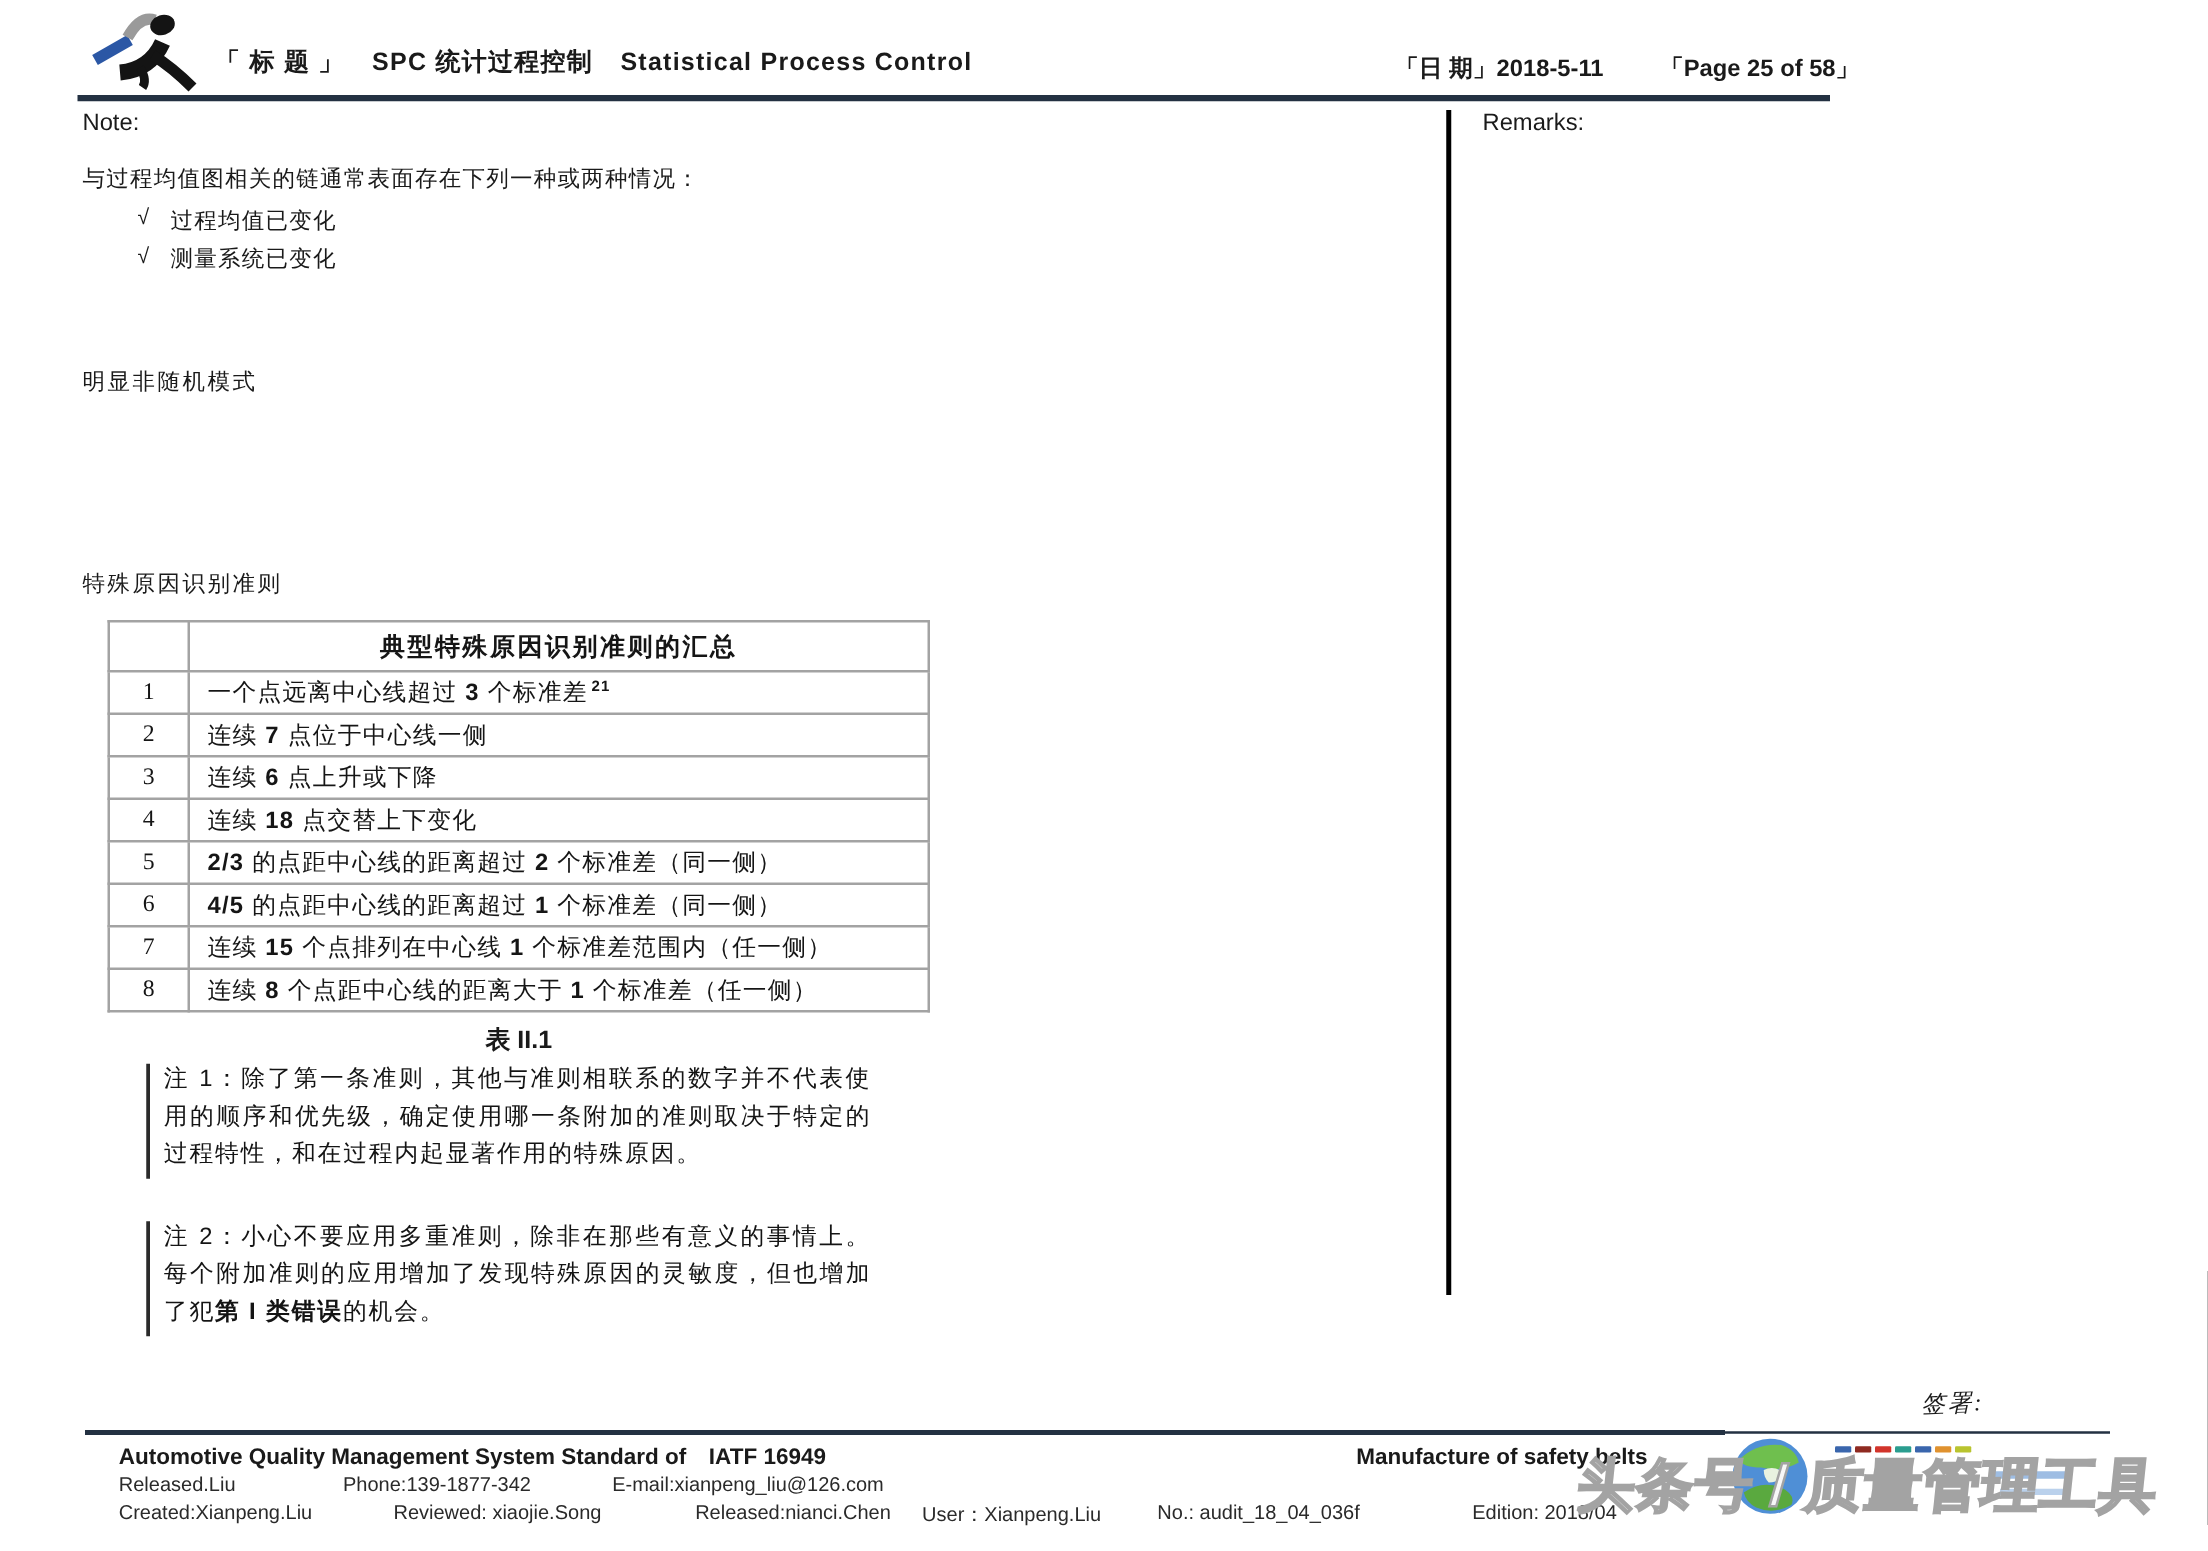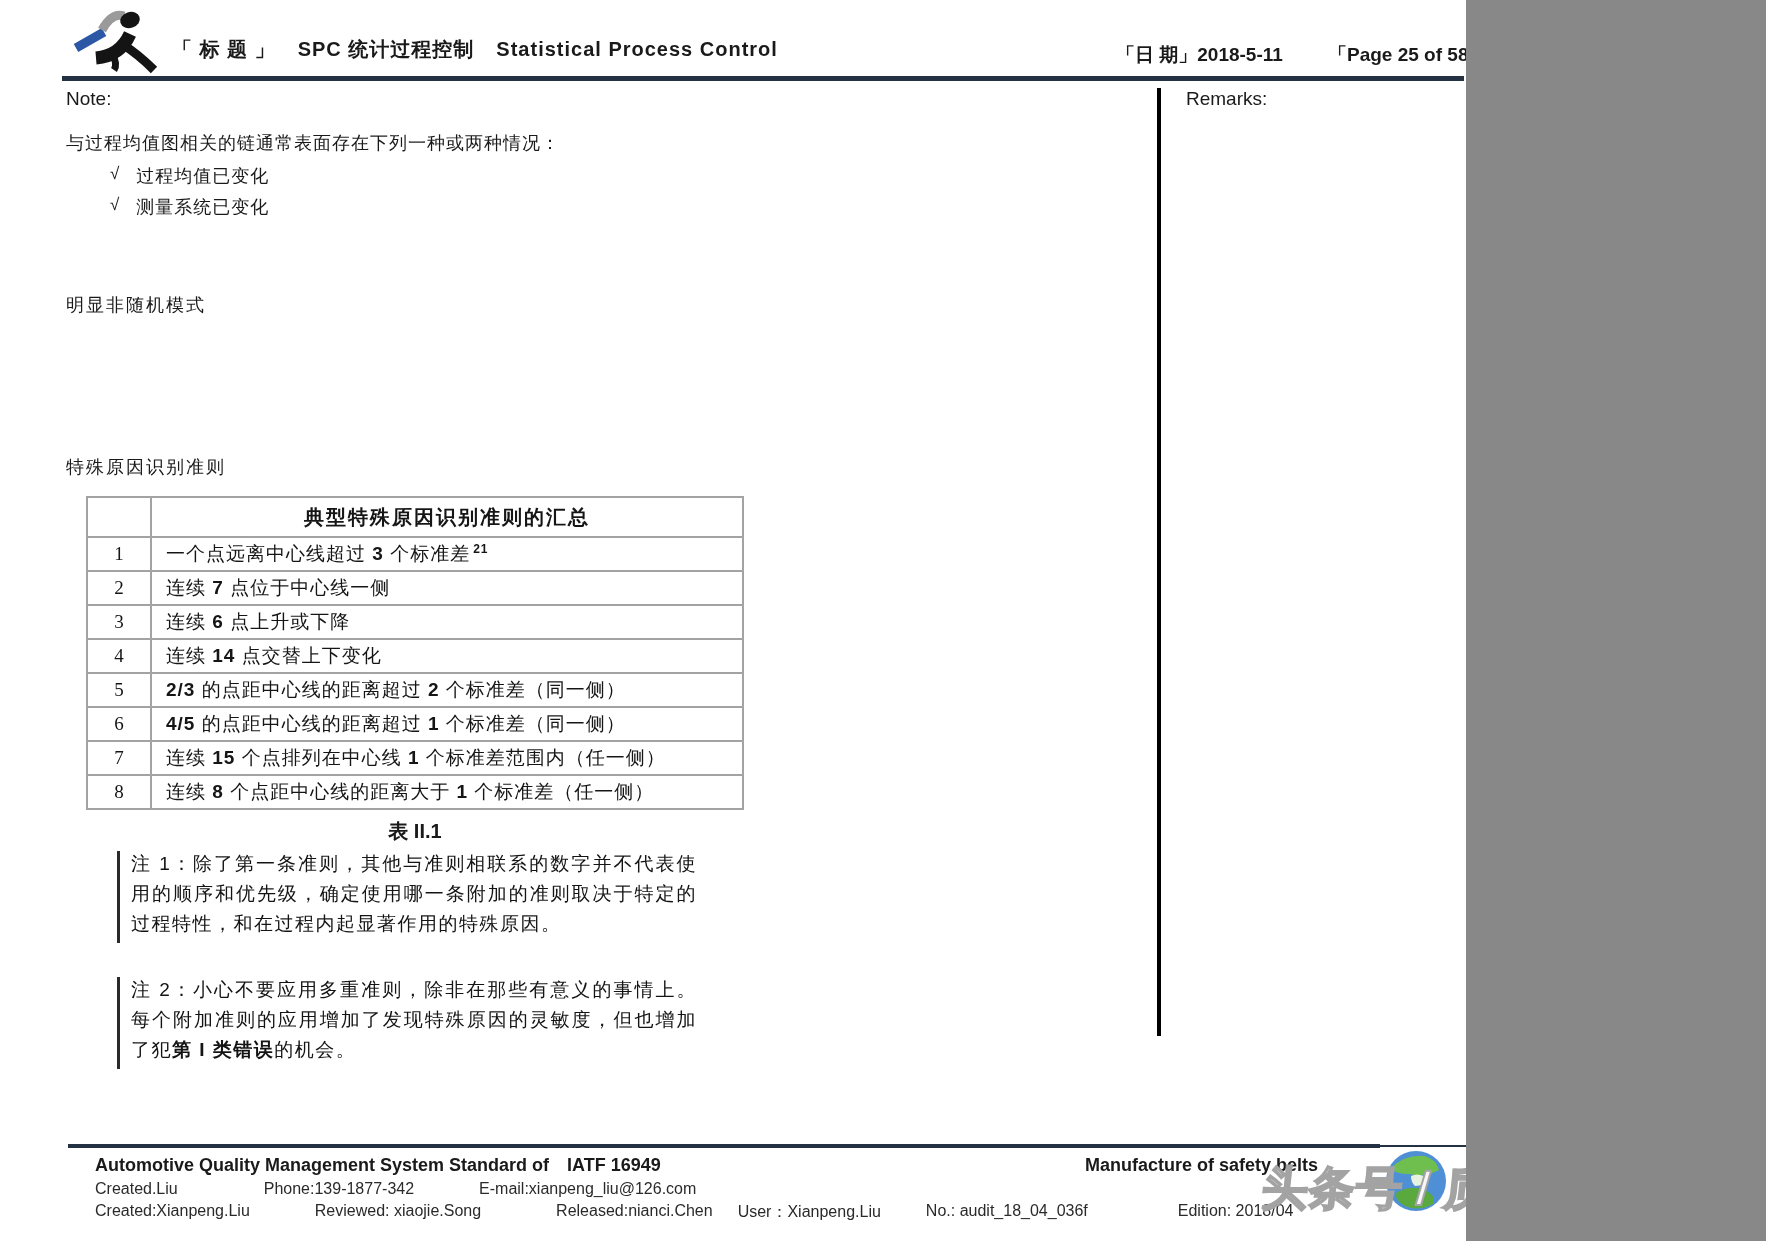--- a/index.html
+++ b/index.html
@@ -1,18 +1,18 @@
 <!DOCTYPE html>
 <html><head>
 <meta charset="utf-8">
 <style>
   html,body{margin:0;padding:0;background:#888;}
   .page{
     position:relative;
-    width:1466px;height:1241px;
+    width:1766px;height:1241px;
     background:#ffffff;
     font-family:"Liberation Sans","DejaVu Sans",sans-serif;
     color:#1a1a1a;
     overflow:hidden;
   }
   .abs{position:absolute;}
   
   .hdr-title-row{left:172px;top:36px;display:flex;align-items:baseline;gap:22px;
     font-size:20px;font-weight:bold;letter-spacing:1px;white-space:nowrap;}
   .hdr-date{left:1116px;top:42px;font-size:19px;font-weight:bold;white-space:nowrap;}
@@ -131,21 +131,21 @@
         <tr>
           <td class="col-no">2</td>
           <td class="col-text">连续 <b>7</b> 点位于中心线一侧</td>
         </tr>
         <tr>
           <td class="col-no">3</td>
           <td class="col-text">连续 <b>6</b> 点上升或下降</td>
         </tr>
         <tr>
           <td class="col-no">4</td>
-          <td class="col-text">连续 <b>14</b> 点交替上下变化</td>
+          <td class="col-text">连续 <b>18</b> 点交替上下变化</td>
         </tr>
         <tr>
           <td class="col-no">5</td>
           <td class="col-text"><b>2/3</b> 的点距中心线的距离超过 <b>2</b> 个标准差（同一侧）</td>
         </tr>
         <tr>
           <td class="col-no">6</td>
           <td class="col-text"><b>4/5</b> 的点距中心线的距离超过 <b>1</b> 个标准差（同一侧）</td>
         </tr>
         <tr>
@@ -172,21 +172,21 @@
   <div class="abs ftr-rule-a"></div>
   <div class="abs ftr-rule-b"></div>
 
   <div class="abs ftr-line1">
     <span>Automotive Quality Management System Standard of</span>
     <span>IATF 16949</span>
   </div>
   <div class="abs ftr-product">Manufacture of safety belts</div>
 
   <div class="abs ftr-line2">
-    <span>Created.Liu</span>
+    <span>Released.Liu</span>
     <span class="g70">Phone:139-1877-342</span>
     <span class="g65">E-mail:xianpeng_liu@126.com</span>
   </div>
 
   <div class="abs ftr-line3">
     <span>Created:Xianpeng.Liu</span>
     <span class="g65">Reviewed: xiaojie.Song</span>
     <span class="g75">Released:nianci.Chen</span>
     <span class="g25">User：Xianpeng.Liu</span>
     <span class="g45">No.: audit_18_04_036f</span>

